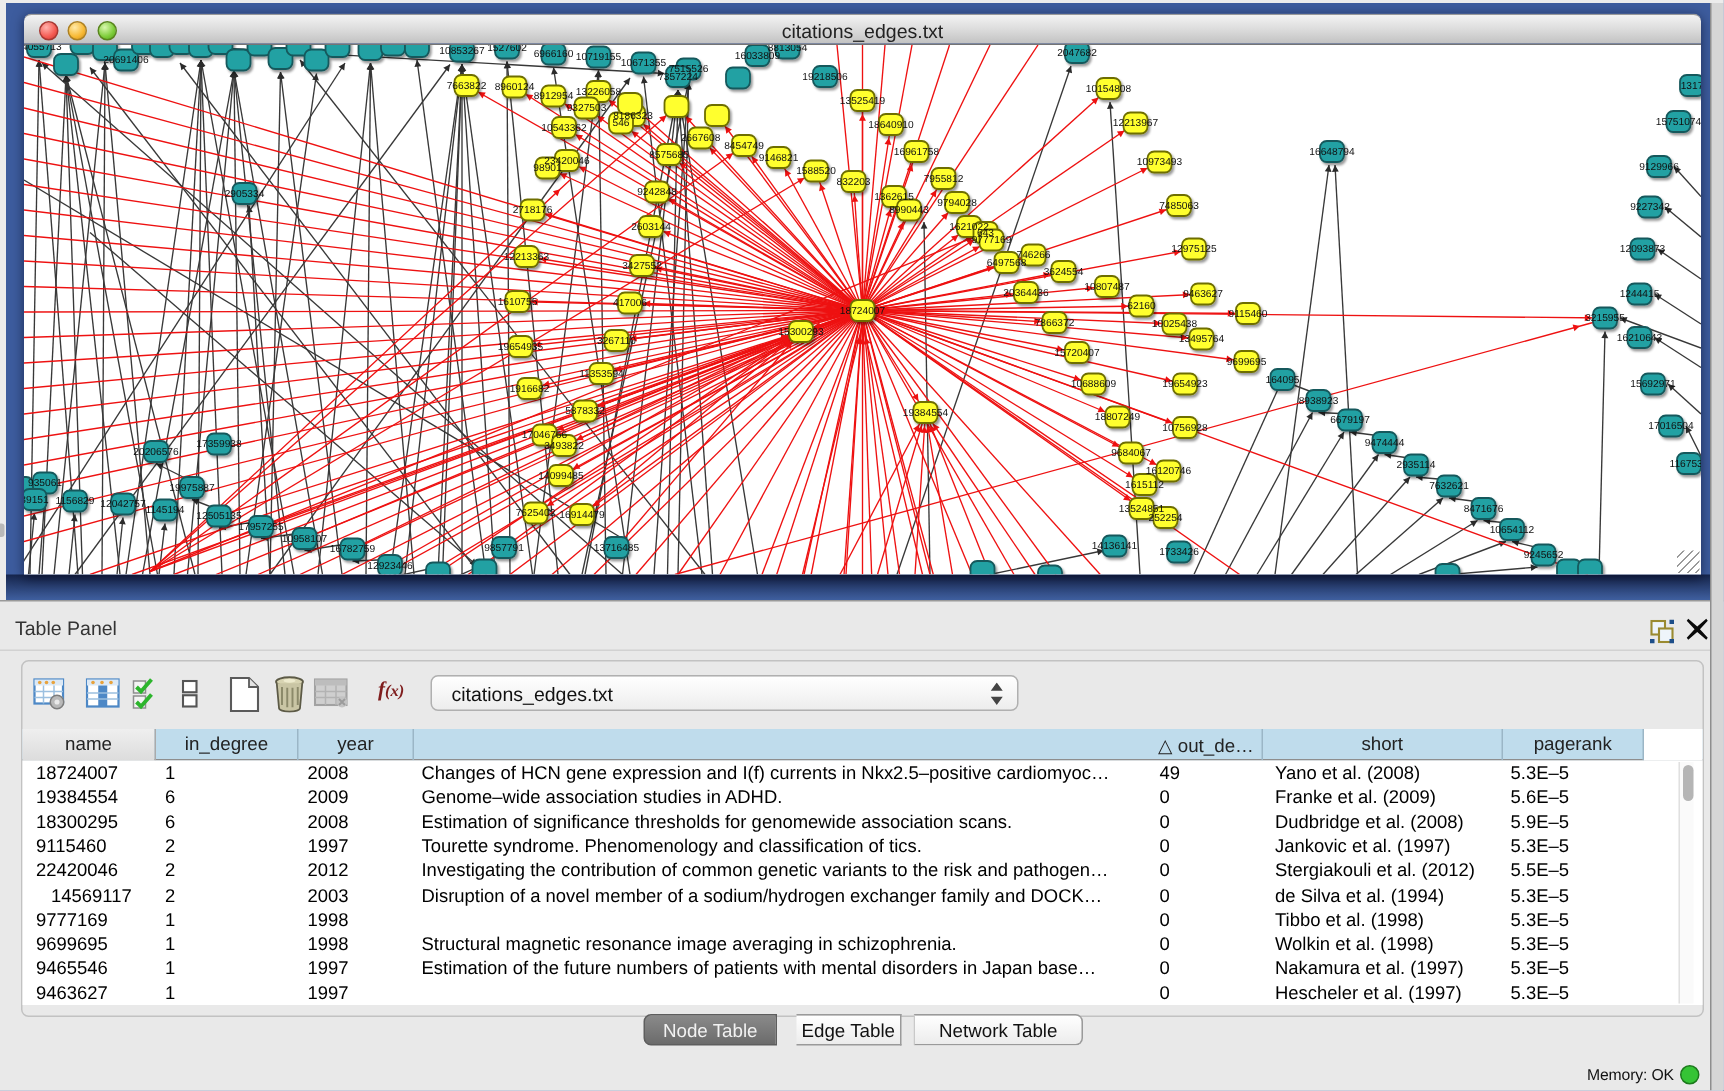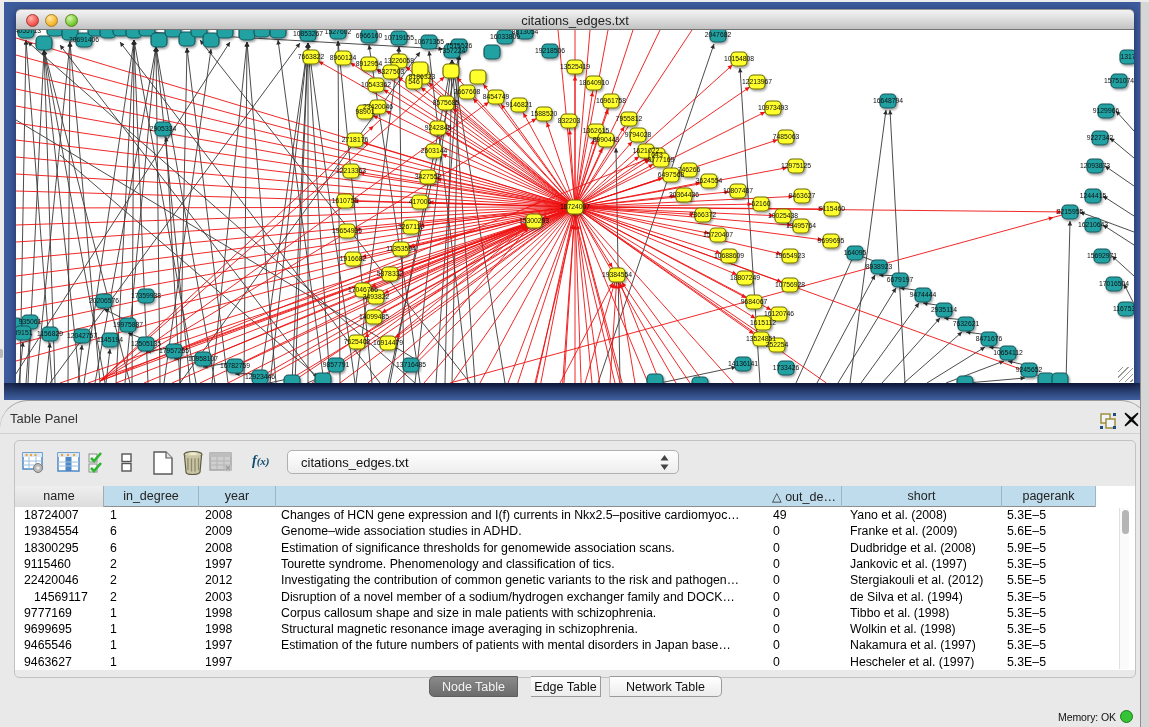--- a/index.html
+++ b/index.html
@@ -8,21 +8,21 @@
   background:linear-gradient(#16254c,#3f5f9f); }
 #win { position:absolute; left:16px; top:9px; width:1118px; height:374px; border-radius:5px 5px 0 0;
   box-shadow:0 2px 8px rgba(0,0,20,0.55); }
 #titlebar { position:absolute; left:0; top:0; width:1118px; height:21px; border-radius:5px 5px 0 0;
   background:linear-gradient(#f3f3f3 0%,#dcdcdc 50%,#c2c2c2 100%); border-bottom:1px solid #747474; border-top:1px solid #999; }
 #titlebar .title { position:absolute; left:0; right:0; top:3px; text-align:center; font-size:13px; color:#222; }
 .light { position:absolute; top:4px; width:13px; height:13px; border-radius:50%; }
 #canvas { position:absolute; left:0; top:21px; width:1118px; height:353px; background:#fff; overflow:hidden; }
 .grip { position:absolute; right:1px; bottom:1px; width:15px; height:15px;
   background:repeating-linear-gradient(135deg, transparent 0 3px, #9a9a9a 3px 4px); }
-#tablepanel { position:absolute; left:0; top:400px; width:1149px; height:327px; background:#e9e9e9; border-top:1px solid #9a9a9a;border-radius:28px; }
+#tablepanel { position:absolute; left:0; top:400px; width:1149px; height:327px; background:#e9e9e9; border-top:1px solid #9a9a9a; }
 #tp-title { position:absolute; left:10px; top:10px; font-size:13px; color:#333; }
 #tp-sep { position:absolute; left:0; top:32px; width:1149px; height:1px; background:#d2d2d2; }
 #panel { position:absolute; left:14px; top:39px; width:1122px; height:238px; border:1px solid #c2c2c2; border-radius:5px; }
 .icon { position:absolute; top:50px; }
 #combo { position:absolute; left:287px; top:49px; width:392px; height:24px; background:linear-gradient(#ffffff,#ededed);
   border:1px solid #b0b0b0; border-radius:5px; font-size:13px; color:#111; padding:4px 0 0 13px; }
 #thead { position:absolute; left:15px; top:85px; width:1120px; height:21px; background:#bfdcec; border-bottom:1px solid #8e8e8e; }
 #thead .hc { position:absolute; top:0; height:21px; border-right:1px solid #9bb6c6; font-size:12.5px; color:#222; text-align:center; padding-top:3px; }
 #thead .hg { background:linear-gradient(#efefef,#dcdcdc); border-right:1px solid #aaa; }
 #tbody { position:absolute; left:15px; top:106px; width:1120px; height:163px; background:#fff; overflow:hidden; }
@@ -875,21 +875,21 @@
     <path d="M6,8 v12 M9.5,8.5 v13 M13,8.5 v13 M16.5,8 v12" stroke="#8c8a6a" stroke-width="1.3"></path>
     <ellipse cx="11" cy="3.8" rx="4" ry="1.3" fill="#edeacd"></ellipse>
   </svg>
   <svg class="icon" style="left:209px" width="24" height="22">
     <rect x="1" y="2" width="21" height="17" fill="#cfcfcf" stroke="#a2a2a2" stroke-width="1.4"></rect>
     <rect x="1" y="2" width="21" height="4" fill="#bdbdbd"></rect>
     <path d="M1,10 h21 M1,14 h21 M8,6 v13 M15,6 v13" stroke="#b3b3b3" stroke-width="1"></path>
     <circle cx="19" cy="17" r="3.6" fill="#c3c3c3"></circle>
     <path d="M17,15 l4,4 M21,15 l-4,4" stroke="#9b9b9b" stroke-width="1.3"></path>
   </svg>
-  <div class="icon" style="left:252px;top:52px;font-size:14px;font-style:italic;font-weight:bold;color:#0c4a6e;font-family:'Liberation Serif',serif">f<span style="font-size:11px">(x)</span></div>
+  <div class="icon" style="left:252px;top:52px;font-size:14px;font-style:italic;font-weight:bold;color:#7f1d1d;font-family:'Liberation Serif',serif">f<span style="font-size:11px">(x)</span></div>
   <div id="combo">citations_edges.txt
     <svg style="position:absolute;right:9px;top:4px" width="9" height="15">
           <path d="M4.5,0 L8.5,5.5 L0.5,5.5 Z M4.5,15 L8.5,9.5 L0.5,9.5 Z" fill="#444"></path>
         </svg>
   </div>
   <div id="thead">
     <div class="hc hg" style="left:0px;width:89px">name</div>
     <div class="hc" style="left:89px;width:95px">in_degree</div>
     <div class="hc" style="left:184px;width:77px">year</div>
     <div class="hc" style="left:752px;width:75px">△ out_de…</div>
@@ -949,21 +949,20 @@
 <span style="left:190px">2003</span>
           <span style="left:266px">Disruption of a novel member of a sodium/hydrogen exchanger family and DOCK…</span>
 <span style="left:758px">0</span>
           <span style="left:835px">de Silva et al. (1994)</span>
 <span style="left:992px">5.3E–5</span>
         </div>
 <div class="row" style="top:97.8px">
 <span style="left:9px">9777169</span>
           <span style="left:95px">1</span>
 <span style="left:190px">1998</span>
-          <span style="left:266px">Corpus callosum shape and size in male patients with schizophrenia.</span>
 <span style="left:758px">0</span>
           <span style="left:835px">Tibbo et al. (1998)</span>
 <span style="left:992px">5.3E–5</span>
         </div>
 <div class="row" style="top:114.1px">
 <span style="left:9px">9699695</span>
           <span style="left:95px">1</span>
 <span style="left:190px">1998</span>
           <span style="left:266px">Structural magnetic resonance image averaging in schizophrenia.</span>
 <span style="left:758px">0</span>

